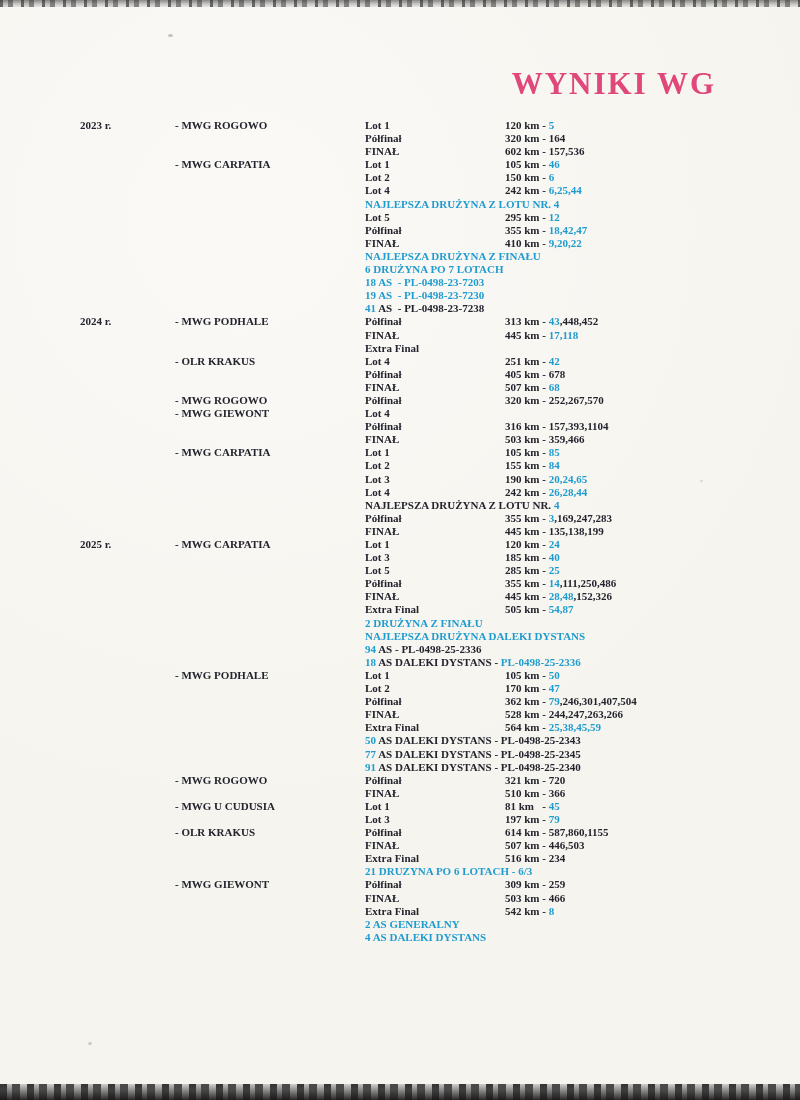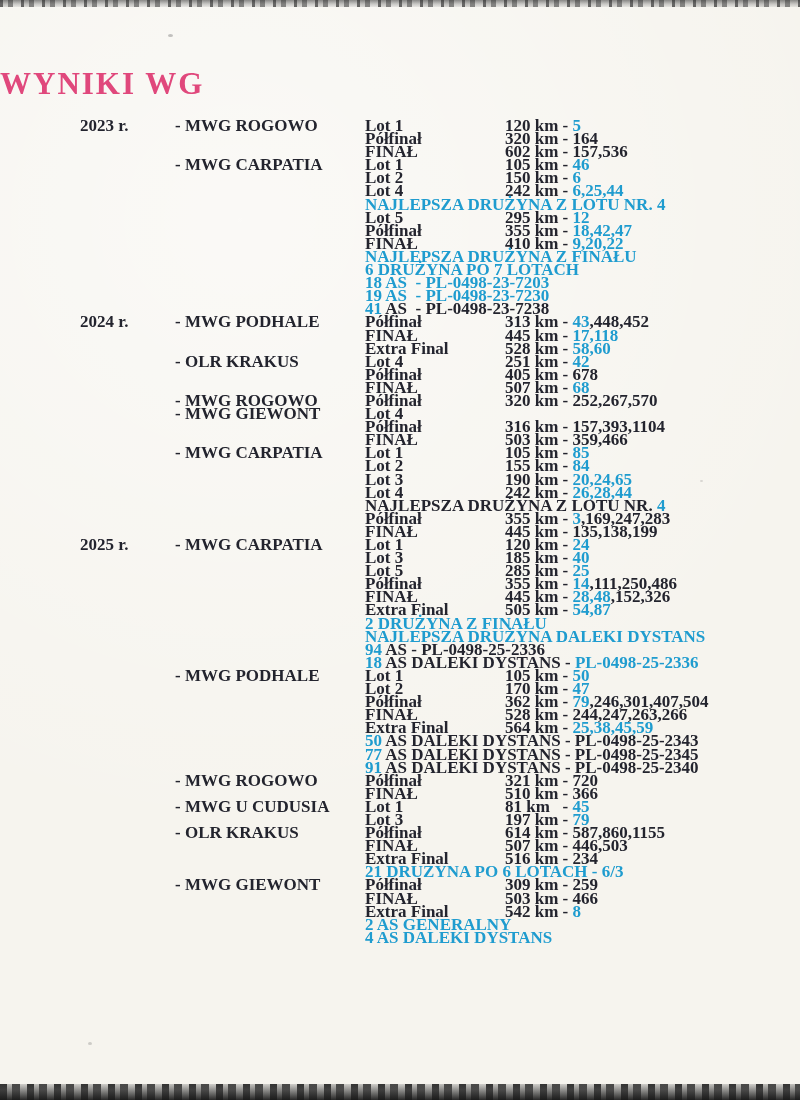--- a/index.html
+++ b/index.html
@@ -30,28 +30,28 @@
         rgba(18,18,18,.85) 0 7px, rgba(95,95,95,.35) 7px 12px,
         rgba(30,30,30,.8) 12px 20px, rgba(120,120,120,.3) 20px 27px);
   }
   .speck{ position:absolute; border-radius:50%; background:rgba(90,90,90,.35); }
   .speck.s1{ left:168px; top:34px; width:5px; height:3px; }
   .speck.s2{ left:88px;  top:1042px; width:4px; height:3px; background:rgba(110,110,110,.3); }
   .speck.s3{ left:700px; top:480px; width:3px; height:2px; background:rgba(120,120,120,.25); }
 
   .page-title{
     position:absolute; top:66px; left:0; width:716px;
-    text-align:left;
+    text-align:right;
     font-size:31px; font-weight:bold; letter-spacing:2px;
     color:var(--pink, #e0487c);
   }
 
   .results{
     position:absolute; top:119px; left:80px; right:14px;
-    font-size:17px; font-weight:bold;
+    font-size:11px; font-weight:bold;
     color:var(--ink, #23242e);
   }
   .row{
     display:grid;
     grid-template-columns:95px 190px 140px 1fr;
     line-height:13.1px;
     white-space:pre;
   }
   .cell{ overflow:visible; }
   .cell.note{ grid-column:3 / 5; }
@@ -80,21 +80,21 @@
     <div class="row"><div class="cell year"></div><div class="cell club"></div><div class="cell lot">Lot 5</div><div class="cell result"><span class="c-k">295 km - </span><span class="c-b">12</span></div></div>
     <div class="row"><div class="cell year"></div><div class="cell club"></div><div class="cell lot">Półfinał</div><div class="cell result"><span class="c-k">355 km - </span><span class="c-b">18,42,47</span></div></div>
     <div class="row"><div class="cell year"></div><div class="cell club"></div><div class="cell lot">FINAŁ</div><div class="cell result"><span class="c-k">410 km - </span><span class="c-b">9,20,22</span></div></div>
     <div class="row"><div class="cell year"></div><div class="cell club"></div><div class="cell note"><span class="c-b">NAJLEPSZA DRUŻYNA Z FINAŁU</span></div></div>
     <div class="row"><div class="cell year"></div><div class="cell club"></div><div class="cell note"><span class="c-b">6 DRUŻYNA PO 7 LOTACH</span></div></div>
     <div class="row"><div class="cell year"></div><div class="cell club"></div><div class="cell note"><span class="c-b">18 AS  - PL-0498-23-7203</span></div></div>
     <div class="row"><div class="cell year"></div><div class="cell club"></div><div class="cell note"><span class="c-b">19 AS  - PL-0498-23-7230</span></div></div>
     <div class="row"><div class="cell year"></div><div class="cell club"></div><div class="cell note"><span class="c-b">41 </span><span class="c-k">AS  - PL-0498-23-7238</span></div></div>
     <div class="row"><div class="cell year">2024 r.</div><div class="cell club">- MWG PODHALE</div><div class="cell lot">Półfinał</div><div class="cell result"><span class="c-k">313 km - </span><span class="c-b">43</span><span class="c-k">,448,452</span></div></div>
     <div class="row"><div class="cell year"></div><div class="cell club"></div><div class="cell lot">FINAŁ</div><div class="cell result"><span class="c-k">445 km - </span><span class="c-b">17,118</span></div></div>
-    <div class="row"><div class="cell year"></div><div class="cell club"></div><div class="cell lot">Extra Final</div><div class="cell result"><span class="c-k">528 km - </span><span class="c-b">58,60</span></div></div>
+    <div class="row"><div class="cell year"></div><div class="cell club"></div><div class="cell lot">Extra Final</div></div>
     <div class="row"><div class="cell year"></div><div class="cell club">- OLR KRAKUS</div><div class="cell lot">Lot 4</div><div class="cell result"><span class="c-k">251 km - </span><span class="c-b">42</span></div></div>
     <div class="row"><div class="cell year"></div><div class="cell club"></div><div class="cell lot">Półfinał</div><div class="cell result"><span class="c-k">405 km - 678</span></div></div>
     <div class="row"><div class="cell year"></div><div class="cell club"></div><div class="cell lot">FINAŁ</div><div class="cell result"><span class="c-k">507 km - </span><span class="c-b">68</span></div></div>
     <div class="row"><div class="cell year"></div><div class="cell club">- MWG ROGOWO</div><div class="cell lot">Półfinał</div><div class="cell result"><span class="c-k">320 km - 252,267,570</span></div></div>
     <div class="row"><div class="cell year"></div><div class="cell club">- MWG GIEWONT</div><div class="cell lot">Lot 4</div></div>
     <div class="row"><div class="cell year"></div><div class="cell club"></div><div class="cell lot">Półfinał</div><div class="cell result"><span class="c-k">316 km - 157,393,1104</span></div></div>
     <div class="row"><div class="cell year"></div><div class="cell club"></div><div class="cell lot">FINAŁ</div><div class="cell result"><span class="c-k">503 km - 359,466</span></div></div>
     <div class="row"><div class="cell year"></div><div class="cell club">- MWG CARPATIA</div><div class="cell lot">Lot 1</div><div class="cell result"><span class="c-k">105 km - </span><span class="c-b">85</span></div></div>
     <div class="row"><div class="cell year"></div><div class="cell club"></div><div class="cell lot">Lot 2</div><div class="cell result"><span class="c-k">155 km - </span><span class="c-b">84</span></div></div>
     <div class="row"><div class="cell year"></div><div class="cell club"></div><div class="cell lot">Lot 3</div><div class="cell result"><span class="c-k">190 km - </span><span class="c-b">20,24,65</span></div></div>

